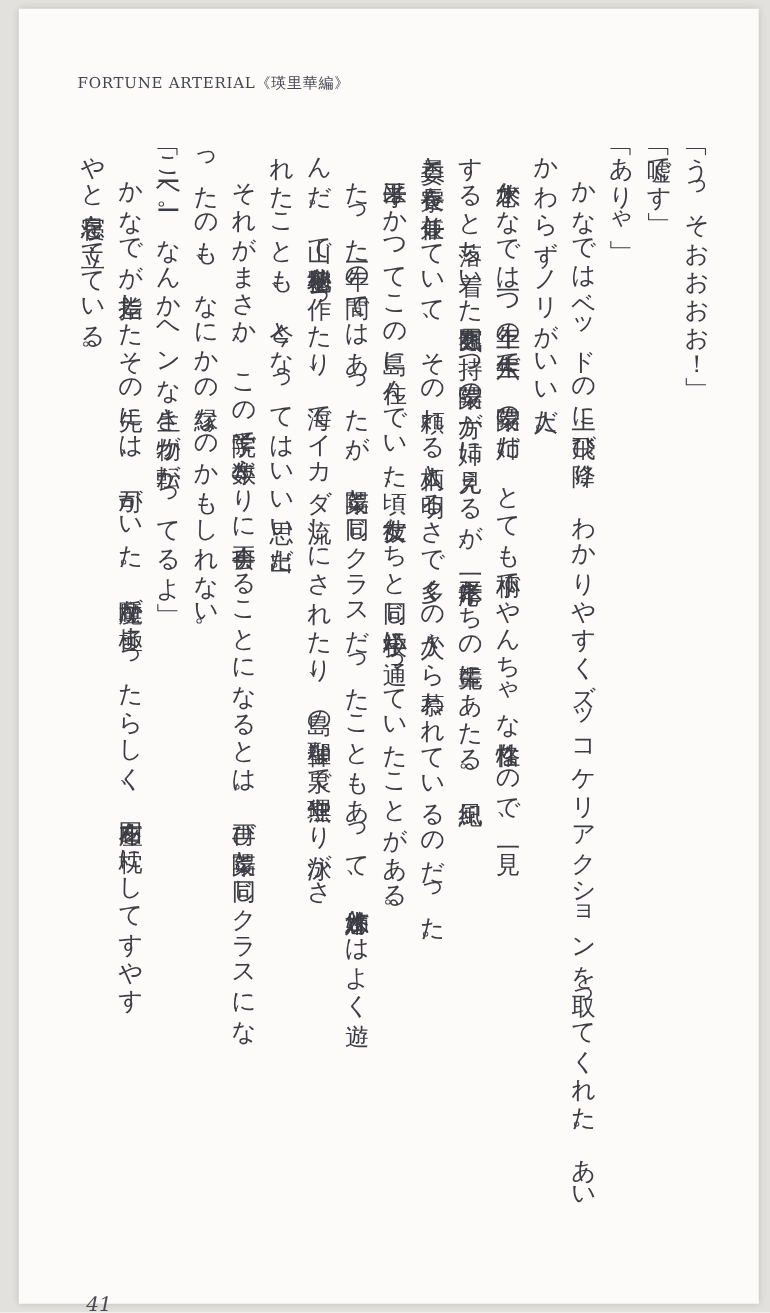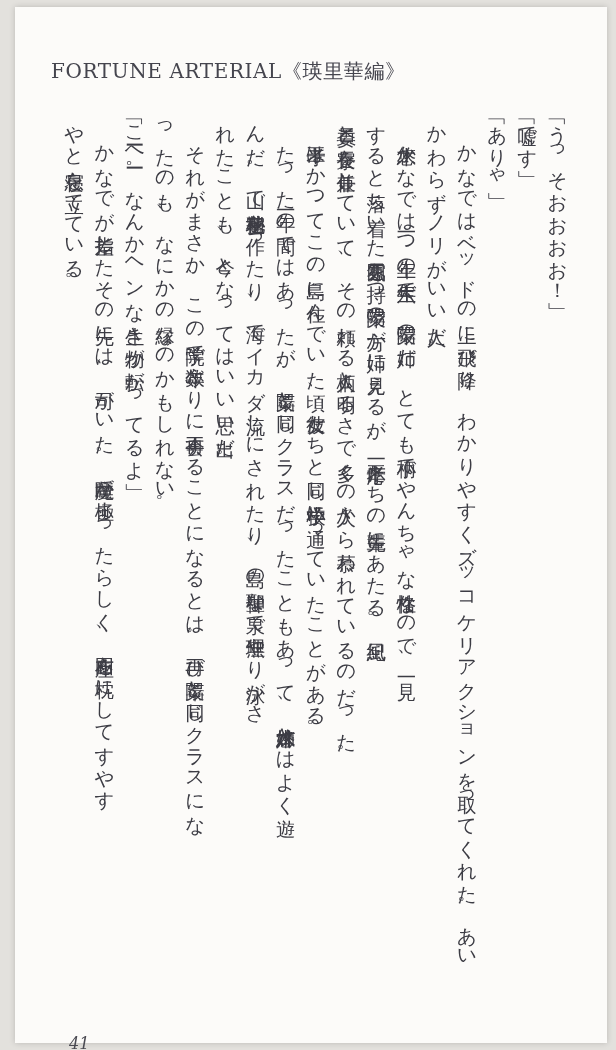--- a/index.html
+++ b/index.html
@@ -18,23 +18,23 @@
     position: absolute;
     left: 15px;
     top: 7px;
     width: 592px;
     height: 1036px;
     background: #fcfbf9;
     box-shadow: 0 0 6px rgba(0,0,0,0.18);
   }
   .header {
     position: absolute;
-    left: 51px;
+    left: 62px;
     top: 58px;
-    font-size: 20px;
+    font-size: 12px;
     letter-spacing: 0.6px;
     color: #45454e;
     white-space: nowrap;
   }
   .text-block {
     position: absolute;
     top: 112px;
     right: 44px;
     height: 858px;
     writing-mode: vertical-rl;

